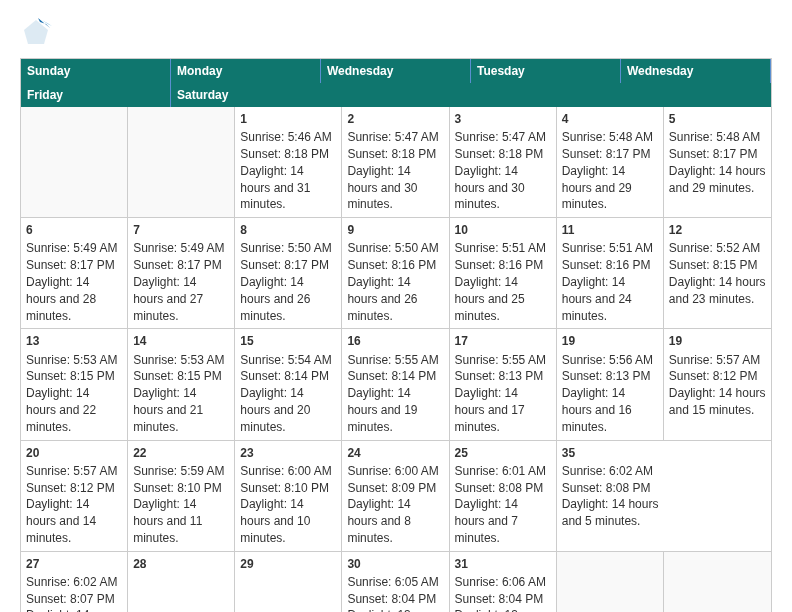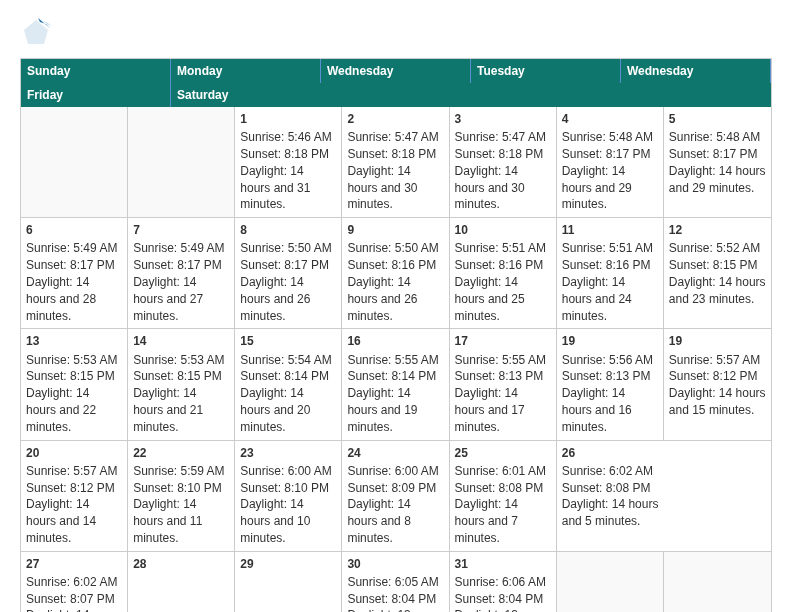--- a/index.html
+++ b/index.html
@@ -230,21 +230,21 @@
           </div>
           <div class="cal-cell">
             <span class="day-number">24</span>
             <div class="day-content">Sunrise: 6:00 AM<br>Sunset: 8:09 PM<br>Daylight: 14 hours and 8 minutes.</div>
           </div>
           <div class="cal-cell">
             <span class="day-number">25</span>
             <div class="day-content">Sunrise: 6:01 AM<br>Sunset: 8:08 PM<br>Daylight: 14 hours and 7 minutes.</div>
           </div>
           <div class="cal-cell">
-            <span class="day-number">26</span>
+            <span class="day-number">35</span>
             <div class="day-content">Sunrise: 6:02 AM<br>Sunset: 8:08 PM<br>Daylight: 14 hours and 5 minutes.</div>
           </div>
         </div>
         <div class="cal-week">
           <div class="cal-cell">
             <span class="day-number">27</span>
             <div class="day-content">Sunrise: 6:02 AM<br>Sunset: 8:07 PM<br>Daylight: 14 hours and 4 minutes.</div>
           </div>
           <div class="cal-cell">
             <span class="day-number">28</span>

